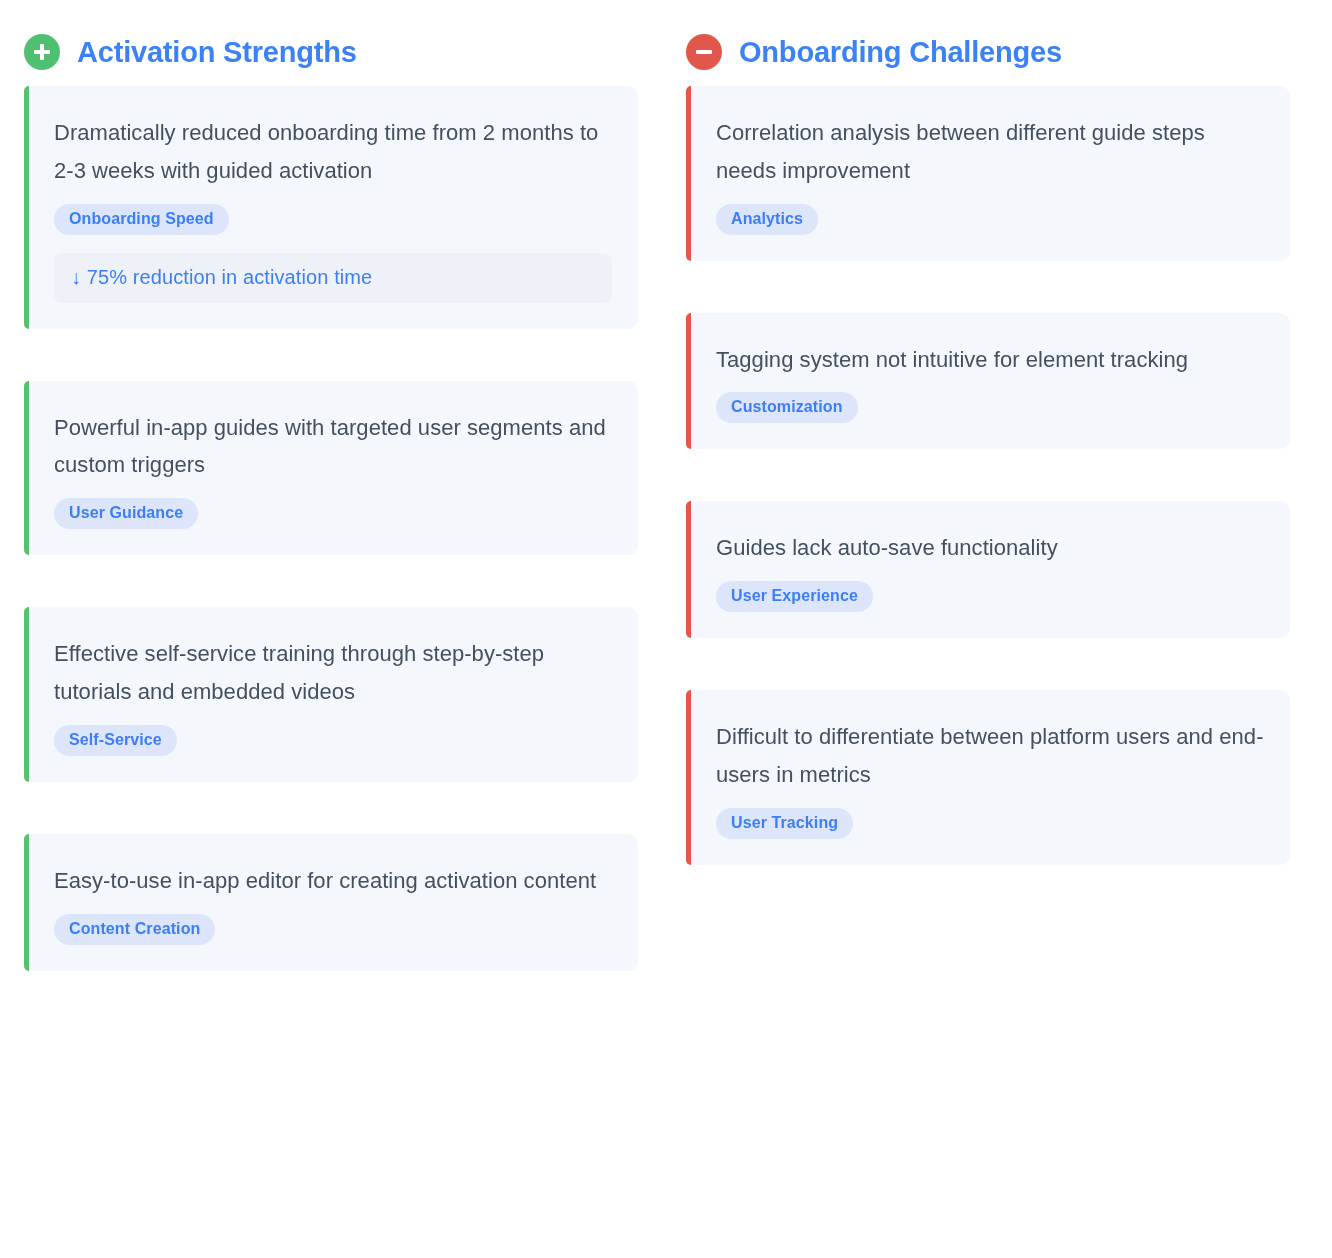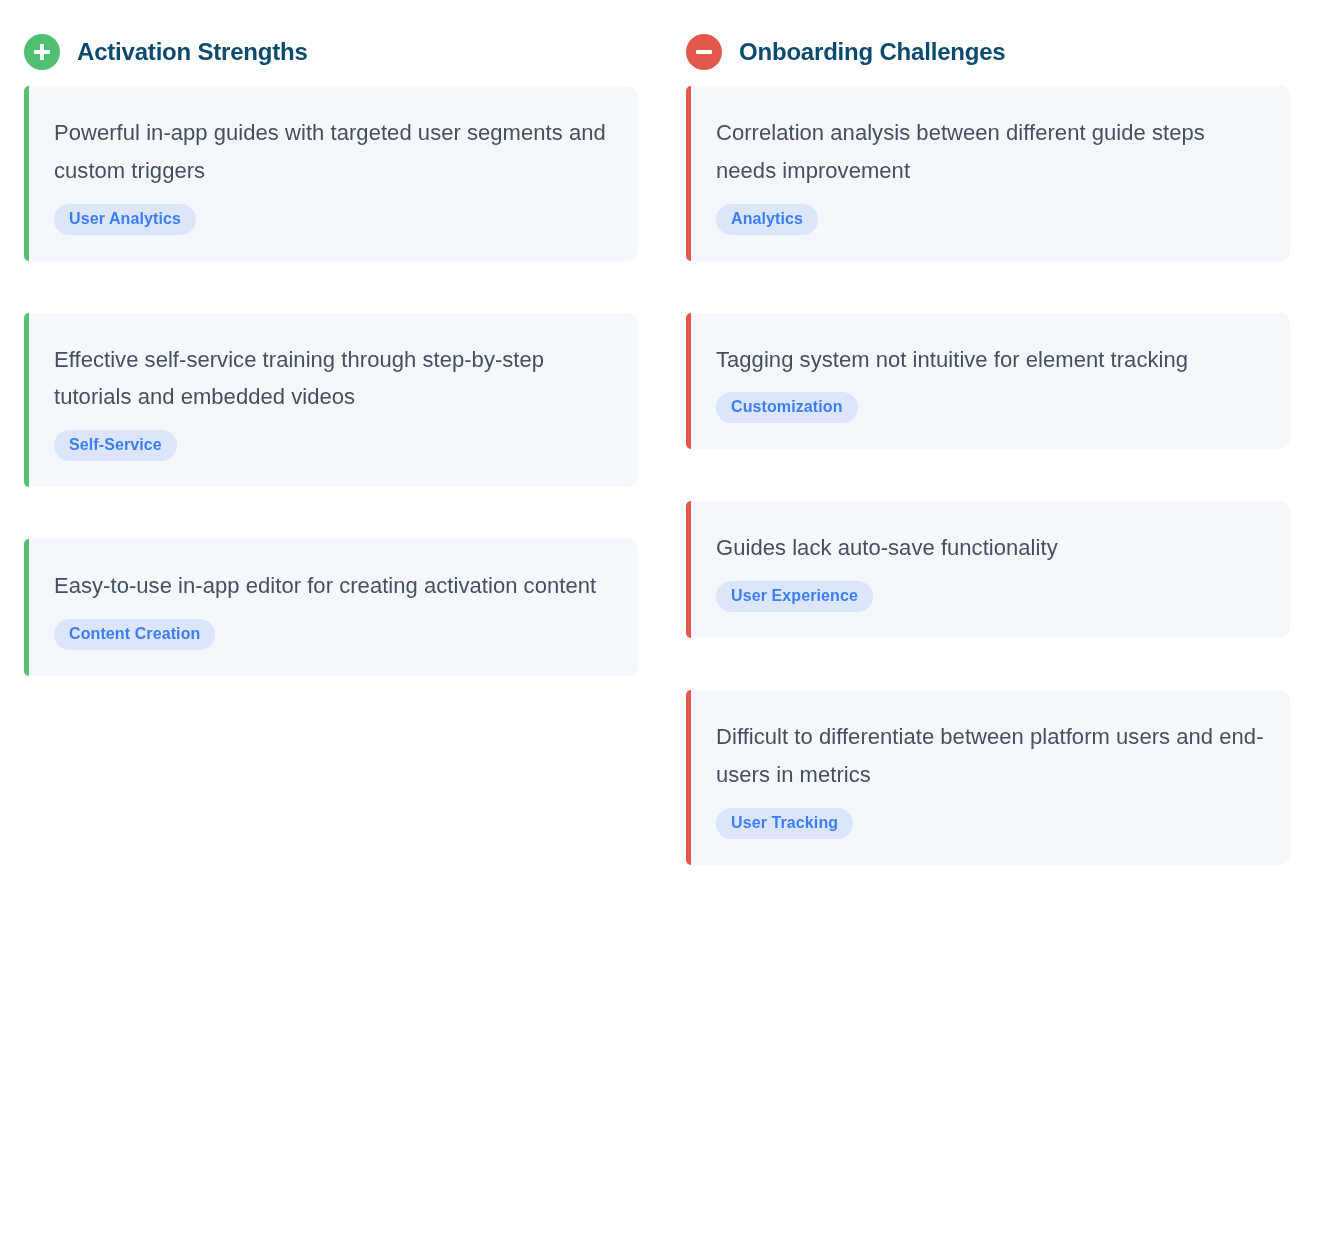--- a/index.html
+++ b/index.html
@@ -59,23 +59,23 @@
     border-radius: 1px;
   }
   .badge-icon .bar-v {
     position: absolute;
     width: 4px;
     height: 16px;
     background: #ffffff;
     border-radius: 1px;
   }
   .col-title {
-    font-size: 24px;
+    font-size: 29px;
     font-weight: 700;
-    color: #0c4a6e;
+    color: #3b82f6;
     letter-spacing: -0.2px;
     line-height: 1;
   }
 
   
   .card-list { display: block; }
   .card {
     position: relative;
     background: #f4f7fb;
     border-radius: 10px;
@@ -134,24 +134,29 @@
     <div class="col-header">
       <span class="badge-icon green">
         <span class="bar-h"></span>
           <span class="bar-v"></span>
       </span>
       <span class="col-title">Activation Strengths</span>
     </div>
 
     <div class="card-list">
 
+      <div class="card positive" style="margin-bottom:52px;">
+        <p class="card-text">Dramatically reduced onboarding time from 2 months to 2-3 weeks with guided activation</p>
+        <span class="tag">Onboarding Speed</span>
+        <div class="metric">↓ 75% reduction in activation time</div>
+      </div>
 
       <div class="card positive">
         <p class="card-text">Powerful in-app guides with targeted user segments and custom triggers</p>
-        <span class="tag">User Analytics</span>
+        <span class="tag">User Guidance</span>
       </div>
 
       <div class="card positive">
         <p class="card-text">Effective self-service training through step-by-step tutorials and embedded videos</p>
         <span class="tag">Self-Service</span>
       </div>
 
       <div class="card positive">
         <p class="card-text">Easy-to-use in-app editor for creating activation content</p>
         <span class="tag">Content Creation</span>

